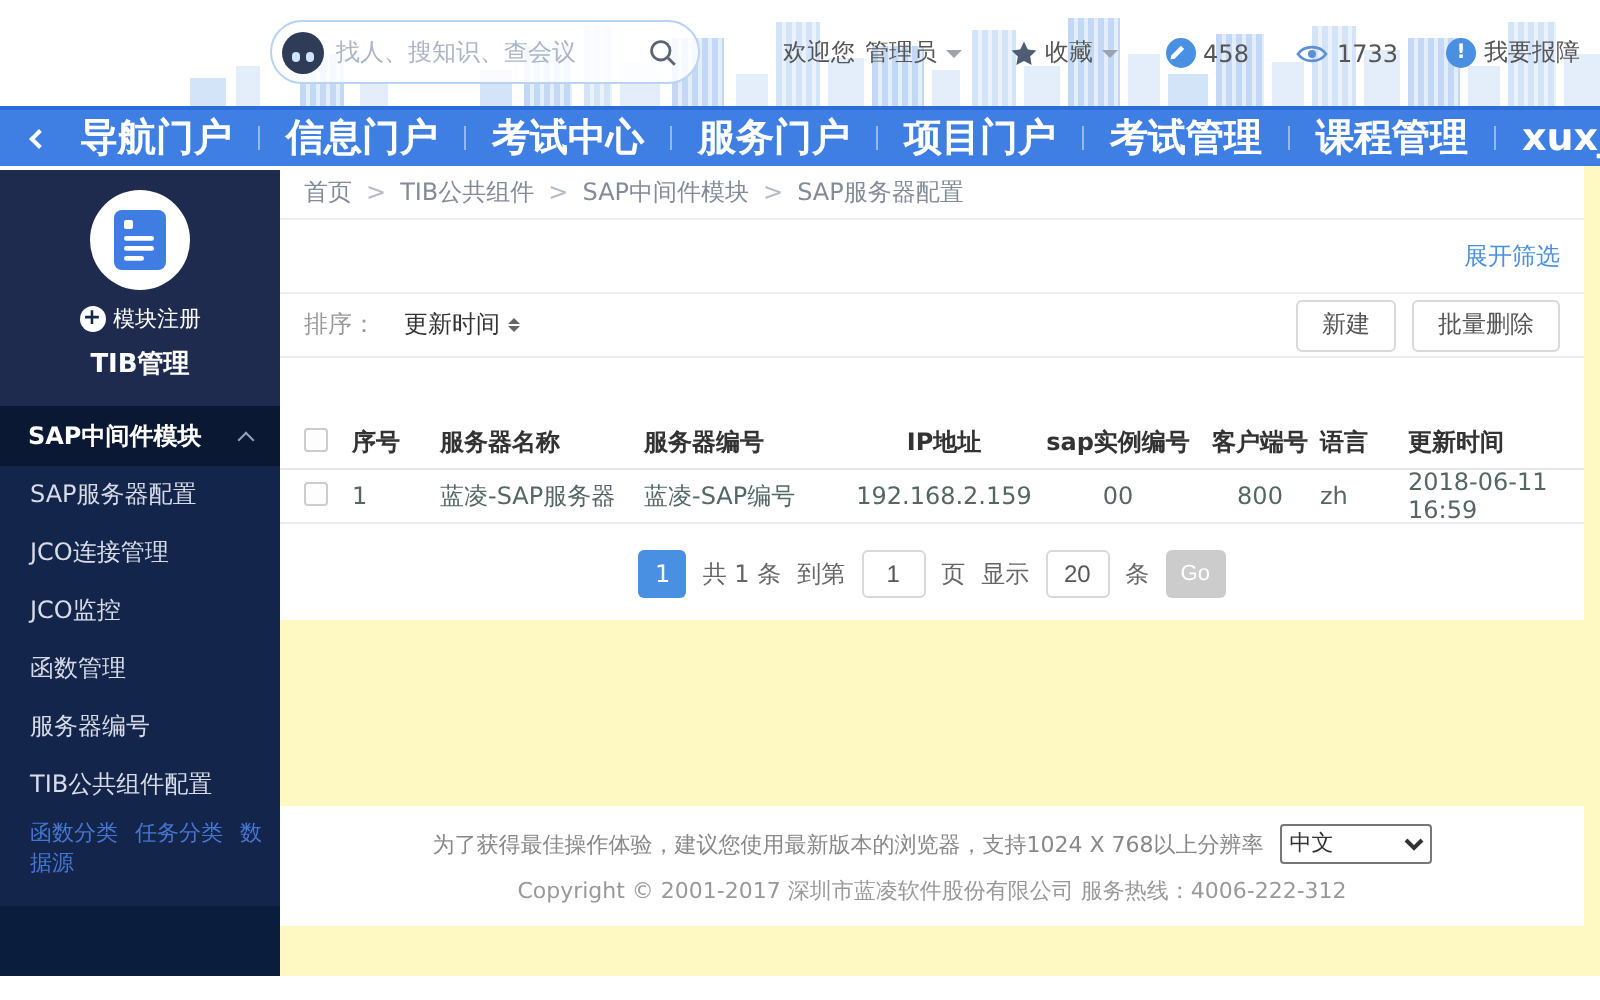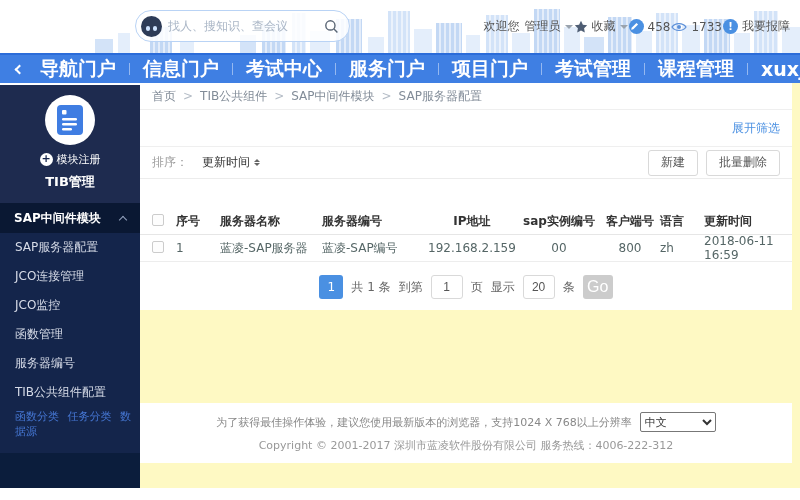--- a/index.html
+++ b/index.html
@@ -13,21 +13,21 @@
   .skyline div { position:absolute; bottom:0; }
   .search-pill { position:absolute; left:135px; top:10px; width:215px; height:32px; background:rgba(255,255,255,.85);
     border:1px solid #b9d3f5; border-radius:16px; display:flex; align-items:center; padding:0 10px 0 5px; z-index:2; }
   .robot { width:21px; height:21px; border-radius:50%; background:#2e3c57; position:relative; flex:none; }
   .robot i { position:absolute; width:4px; height:5px; border-radius:2px; background:#cfe4ff; top:10px; }
   .robot i:first-child { left:5px; } .robot i:last-child { right:5px; }
   .search-pill input { flex:1; border:none; outline:none; background:transparent; font-size:12px; color:#445; padding:0 6px; min-width:0; }
   .search-pill input::placeholder { color:#aab6c6; }
   .mag { flex:none; }
   .user-area { position:absolute; right:10px; top:0; height:53px; display:flex; align-items:center; z-index:2; font-size:12px; color:#555; }
-  .user-area .grp { display:flex; align-items:center; margin-left:1px; }
+  .user-area .grp { display:flex; align-items:center; margin-left:24px; }
   .caret { display:inline-block; width:0; height:0; border:4px solid transparent; border-top-color:#9aa3ae; margin:4px 0 0 4px; }
   .badge { width:15px; height:15px; border-radius:50%; background:#4a90e2; color:#fff; font-size:10px; font-weight:bold;
     display:flex; align-items:center; justify-content:center; margin-right:4px; flex:none; }
   .user-area svg { margin-right:4px; }
 
   
   .navbar { position:absolute; left:0; top:53px; width:800px; height:30px; background:#3f7fe3; border-top:2px solid #2b6cd9;
     display:flex; align-items:center; padding:0 10px; color:#fff; }
   .nav-item { font-size:19px; font-weight:bold; padding:0 13px; white-space:nowrap; cursor:pointer; }
   .nav-sep { width:1px; height:12px; background:rgba(255,255,255,.45); flex:none; }
@@ -74,21 +74,21 @@
   .thead { height:26px; color:#333; font-weight:bold; border-bottom:1px solid #e6e6e6;margin-top:30px; }
   .tbody-row { height:27px; color:#566; border-bottom:1px solid #ededed; }
   .c0{width:24px;} .c1{width:44px;} .c2{width:102px;} .c3{width:104px;}
   .c4{width:92px;text-align:center;} .c5{width:82px;text-align:center;} .c6{width:60px;text-align:center;}
   .c7{width:44px;} .c8{flex:1;}
   .checkbox { width:12px; height:12px; border:1px solid #ccc; border-radius:2px; background:#fdfdfd; display:inline-block; cursor:pointer; }
   .pagination { height:26px; margin:12px 0 0; display:flex; align-items:center; justify-content:center; font-size:12px; color:#666; padding-bottom:0; }
   .pagination > * { margin:0 4px; }
   .page-cur { width:24px; height:24px; background:#4a90e2; color:#fff; border-radius:3px; display:flex; align-items:center; justify-content:center; cursor:pointer; }
   .pg-input { width:32px; height:24px; border:1px solid #d9d9d9; border-radius:3px; text-align:center; font-size:12px; color:#555; outline:none; }
-  .go-btn { width:30px; height:24px; background:#ccc; color:#fff; border:none; border-radius:3px; font-size:16px; cursor:pointer; }
+  .go-btn { width:30px; height:24px; background:#ccc; color:#fff; border:none; border-radius:3px; font-size:11px; cursor:pointer; }
   .content-card { padding-bottom:10px; }
 
   .footer-card { position:absolute; left:0; top:320px; width:652px; background:#fff; padding:9px 0 10px; }
   .f-line1 { display:flex; align-items:center; justify-content:center; font-size:11px; color:#888; }
   .lang-select { margin-left:8px; height:20px; width:76px; font-size:11px; color:#333; border:1px solid #777; border-radius:2px; background:#fff; }
   .f-line2 { text-align:center; font-size:11px; color:#999; margin-top:6px; }
 
   .bottom-strip { position:absolute; left:0; bottom:0; width:800px; height:12px; background:#fff; z-index:5; }
 </style>
 </head>

